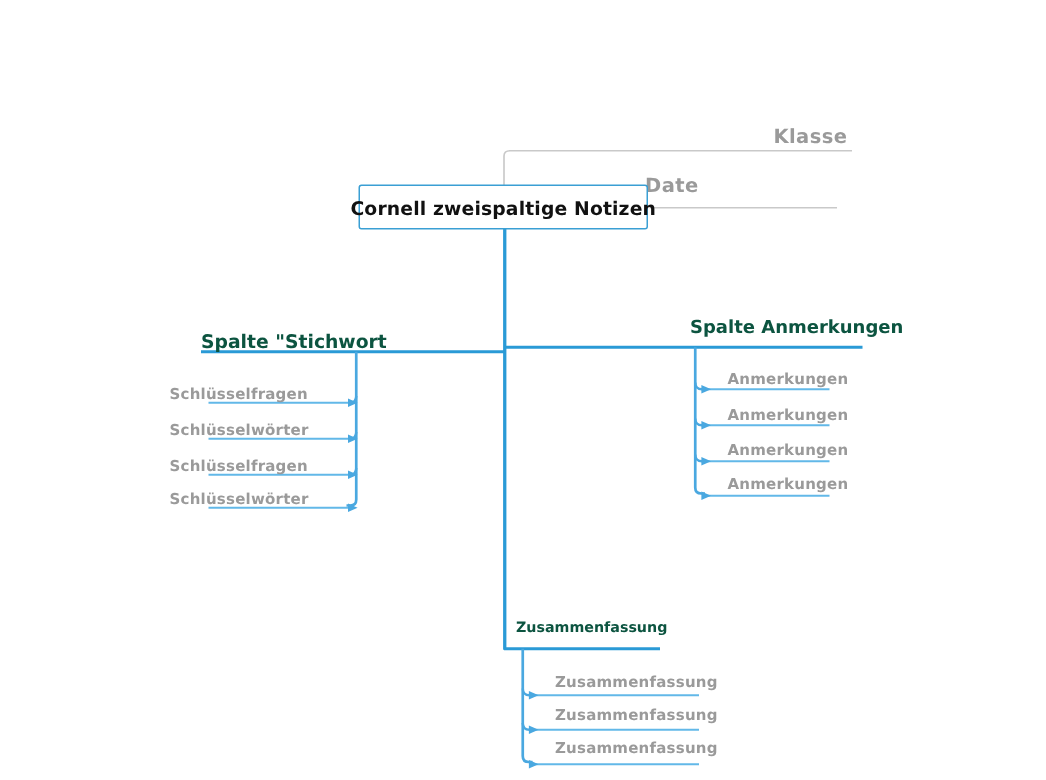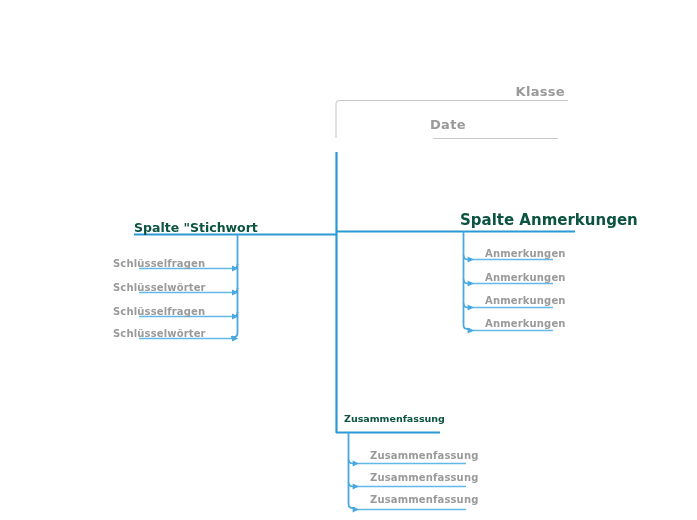--- a/index.html
+++ b/index.html
@@ -65,21 +65,21 @@
 
   
   .branch-title {
     position: absolute;
     font-weight: bold;
     color: #0c5440;
     white-space: nowrap;
     z-index: 4;
   }
   .branch-title.big { font-size: 12.5px; }
-  .branch-title.mid { font-size: 15px; }
+  .branch-title.mid { font-size: 12px; }
   .branch-title.sum { font-size: 9.5px; }
 
   
   .leaf-label {
     position: absolute;
     font-size: 10px;
     font-weight: bold;
     color: #9a9a9a;
     letter-spacing: 0.15px;
     white-space: nowrap;
@@ -164,20 +164,23 @@
       <path d="M353,463.5 L466,463.5" marker-start="url(#arrR)"></path>
       <path d="M353,486.5 L466,486.5" marker-start="url(#arrR)"></path>
       <path d="M353,509.5 L466,509.5" marker-start="url(#arrR)"></path>
     </g>
     <g stroke="#4aa8e0" stroke-width="1.6" fill="none">
       <path d="M348.5,459 Q348.5,463.5 353,463.5"></path>
       <path d="M348.5,482 Q348.5,486.5 353,486.5"></path>
     </g>
   </svg>
 
+  <div class="root-node">
+    <span class="root-label">Cornell zweispaltige Notizen</span>
+  </div>
 
   <div class="meta-item" style="left:440px; top:84px; width:125px;">
     <span class="meta-label leaf-label-inline" style="display:block; text-align:right;">Klasse</span>
   </div>
   <div class="meta-item" style="left:430px; top:117px; width:125px;">
     <span class="meta-label" style="display:block; text-align:left;">Date</span>
   </div>
 
   <div class="branch-title big" style="left:134px; top:220px;">Spalte "Stichwort</div>
 

